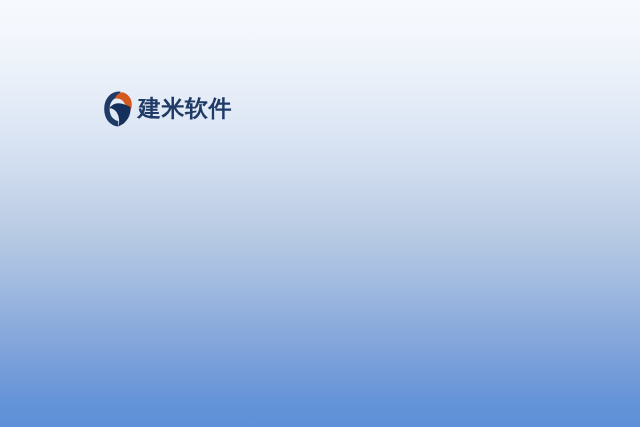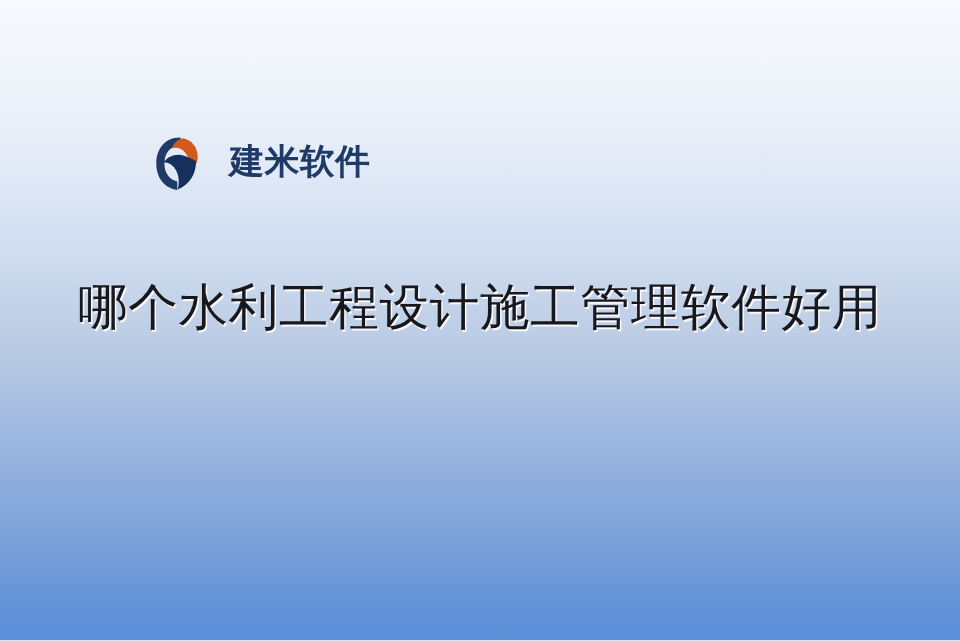--- a/index.html
+++ b/index.html
@@ -38,21 +38,21 @@
     overflow: hidden;
   }
 
   
   .logo-lockup {
     position: absolute;
     left: 103px;
     top: 91px;
     display: flex;
     align-items: center;
-    gap: 20px;
+    gap: 5px;
   }
 
   .logo-mark {
     width: 30px;
     height: 36px;
     display: block;
     flex: 0 0 auto;
   }
 
   .logo-wordmark {
@@ -93,15 +93,14 @@
 
       <path d="M16.8 0.6 C7.2 0.6 1.2 8.0 1.2 18.0 C1.2 27.4 6.6 34.6 15.2 35.6 L15.2 30.0 C9.8 28.8 6.6 24.3 6.6 18.0 C6.6 11.0 10.6 6.0 17.4 6.0 L17.4 0.6 Z" fill="#1f3a66"></path>
 
       <path d="M19.2 1.2 C24.6 2.4 28.4 6.6 28.8 12.8 C29.1 17.8 26.6 21.6 22.0 23.3 C23.6 19.1 23.3 14.2 20.4 10.6 C18.3 8.0 15.0 6.8 11.6 7.8 C13.2 4.0 15.8 1.7 19.2 1.2 Z" fill="#d4591f"></path>
 
       <path d="M27.6 16.4 C27.9 25.0 23.4 32.2 15.4 35.4 C16.8 30.8 16.4 25.6 13.8 21.6 C11.9 18.7 9.0 17.0 5.9 17.4 C9.4 12.6 15.0 11.0 20.2 13.0 C23.9 14.4 26.4 15.3 27.6 16.4 Z" fill="#16305c"></path>
     </svg>
     <span class="logo-wordmark">建米软件</span>
   </div>
 
-  <div class="headline">哪个水利工程设计施工管理软件好用</div>
 
 </div>
 
 </body></html>

